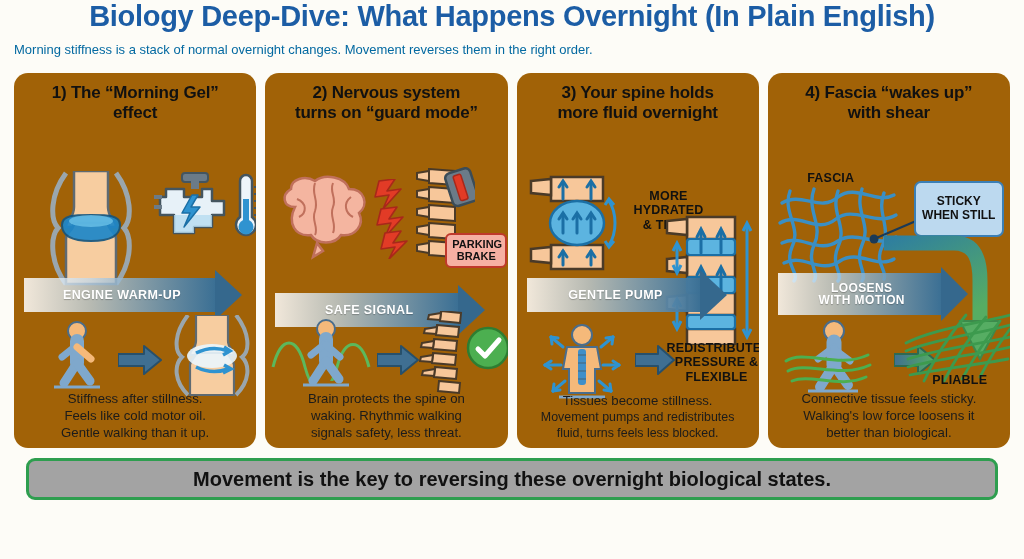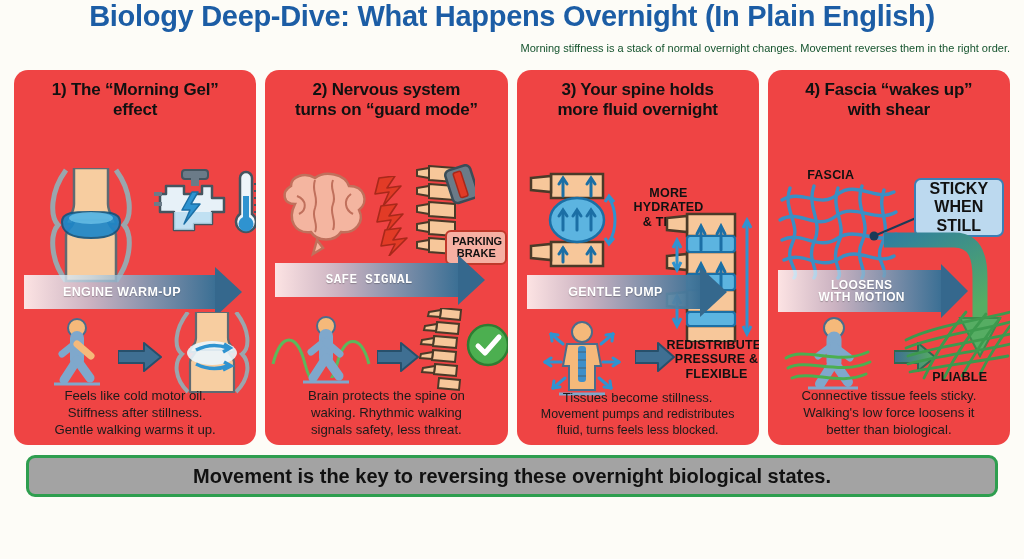--- a/index.html
+++ b/index.html
@@ -13,35 +13,35 @@
 
   .title {
     text-align: center;
     font-size: 29px;
     font-weight: bold;
     color: #1c5da5;
     letter-spacing: -0.3px;
     white-space: nowrap;
   }
   .subtitle {
-    text-align: right;
-    font-size: 11px;
-    color: #14532d;
+    text-align: left;
+    font-size: 13px;
+    color: #0369a1;
     padding-top: 9px;
   }
 
   .panels {
     display: flex;
     gap: 9px;
     margin-top: 16px;
     height: 375px;
   }
   .panel {
     flex: 1 1 0;
-    background: #ef4444;
+    background: #a16207;
     border-radius: 14px;
     position: relative;
     overflow: hidden;
   }
   .panel-title {
     text-align: center;
     font-size: 17px;
     font-weight: bold;
     color: #111;
     line-height: 1.18;
@@ -116,24 +116,24 @@
     line-height: 1.12;
     padding: 3px 5px;
   }
   .callout {
     position: absolute;
     background: #bcd9ef;
     border: 2px solid #3b7fb5;
     border-radius: 7px;
     color: #111;
     font-weight: bold;
-    font-size: 16px;
+    font-size: 12px;
     text-align: center;
     line-height: 1.15;
-    padding: 0 6px;
+    padding: 12px 6px;
   }
 
   .footer {
     margin: 10px 12px 0;
     height: 42px;
     border: 3px solid #2e9e4f;
     border-radius: 9px;
     background: #a3a3a3;
     display: flex; align-items: center; justify-content: center;
   }
@@ -217,23 +217,23 @@
           <path d="M30 0 L30 26 C30 34 24 34 24 40 L68 40 C68 34 62 34 62 26 L62 0 Z" fill="#f7cda0" stroke="#5e6a72" stroke-width="2.2"></path>
           <path d="M24 50 C24 44 30 44 30 38 L62 38 C62 44 68 44 68 50 L68 80 L24 80 Z" fill="#f7cda0" stroke="#5e6a72" stroke-width="2.2"></path>
           <ellipse cx="46" cy="41" rx="25" ry="12" fill="#eaf6fd" opacity="0.9"></ellipse>
           <path d="M30 38 Q46 30 62 36" stroke="#2f93d0" stroke-width="3.5" fill="none" marker-end=""></path>
           <path d="M58 32 L64 36 L57 40" fill="none" stroke="#2f93d0" stroke-width="3.5"></path>
           <path d="M30 52 Q46 60 62 54" stroke="#2f93d0" stroke-width="3.5" fill="none"></path>
           <path d="M58 50 L65 54 L57 58" fill="none" stroke="#2f93d0" stroke-width="3.5"></path>
         </svg>
       </div>
       <div class="caption">
+        <div>Stiffness after stillness.</div>
         <div>Feels like cold motor oil.</div>
-        <div>Stiffness after stillness.</div>
-        <div>Gentle walking warms it up.</div>
+        <div>Gentle walking than it up.</div>
       </div>
     </div>
 
     <div class="panel">
       <div class="panel-title">
         <div>2) Nervous system</div>
         <div>turns on “guard mode”</div>
       </div>
       <div class="art">
 
@@ -270,21 +270,21 @@
           <g transform="rotate(-18 44 22)">
             <rect x="34" y="4" width="26" height="34" rx="5" fill="#6b7b88" stroke="#3b4c57" stroke-width="2.5"></rect>
             <rect x="42" y="8" width="8" height="26" rx="2" fill="#e23b26" stroke="#a8281a" stroke-width="1.5"></rect>
           </g>
         </svg>
 
         <div class="badge" style="left:180px;top:110px;width:62px">
           <div>PARKING BRAKE</div>
         </div>
 
-        <div class="band" style="left:10px;top:143px;width:210px;font-family:Liberation Mono, monospace;">
+        <div class="band" style="left:10px;top:170px;width:210px;">
           <div class="bar"></div>
           <div class="head"></div>
           <div class="lbl">SAFE SIGNAL</div>
         </div>
 
         <svg class="abs" style="left:6px;top:208px" width="110" height="50" viewBox="0 0 110 50">
           <path d="M2 36 C10 4 26 4 34 36 C42 66 58 66 66 36 C74 6 90 6 98 36" fill="none" stroke="#5cb85c" stroke-width="3"></path>
         </svg>
 
         <svg class="abs" style="left:28px;top:196px" width="70" height="74" viewBox="0 0 70 74">

